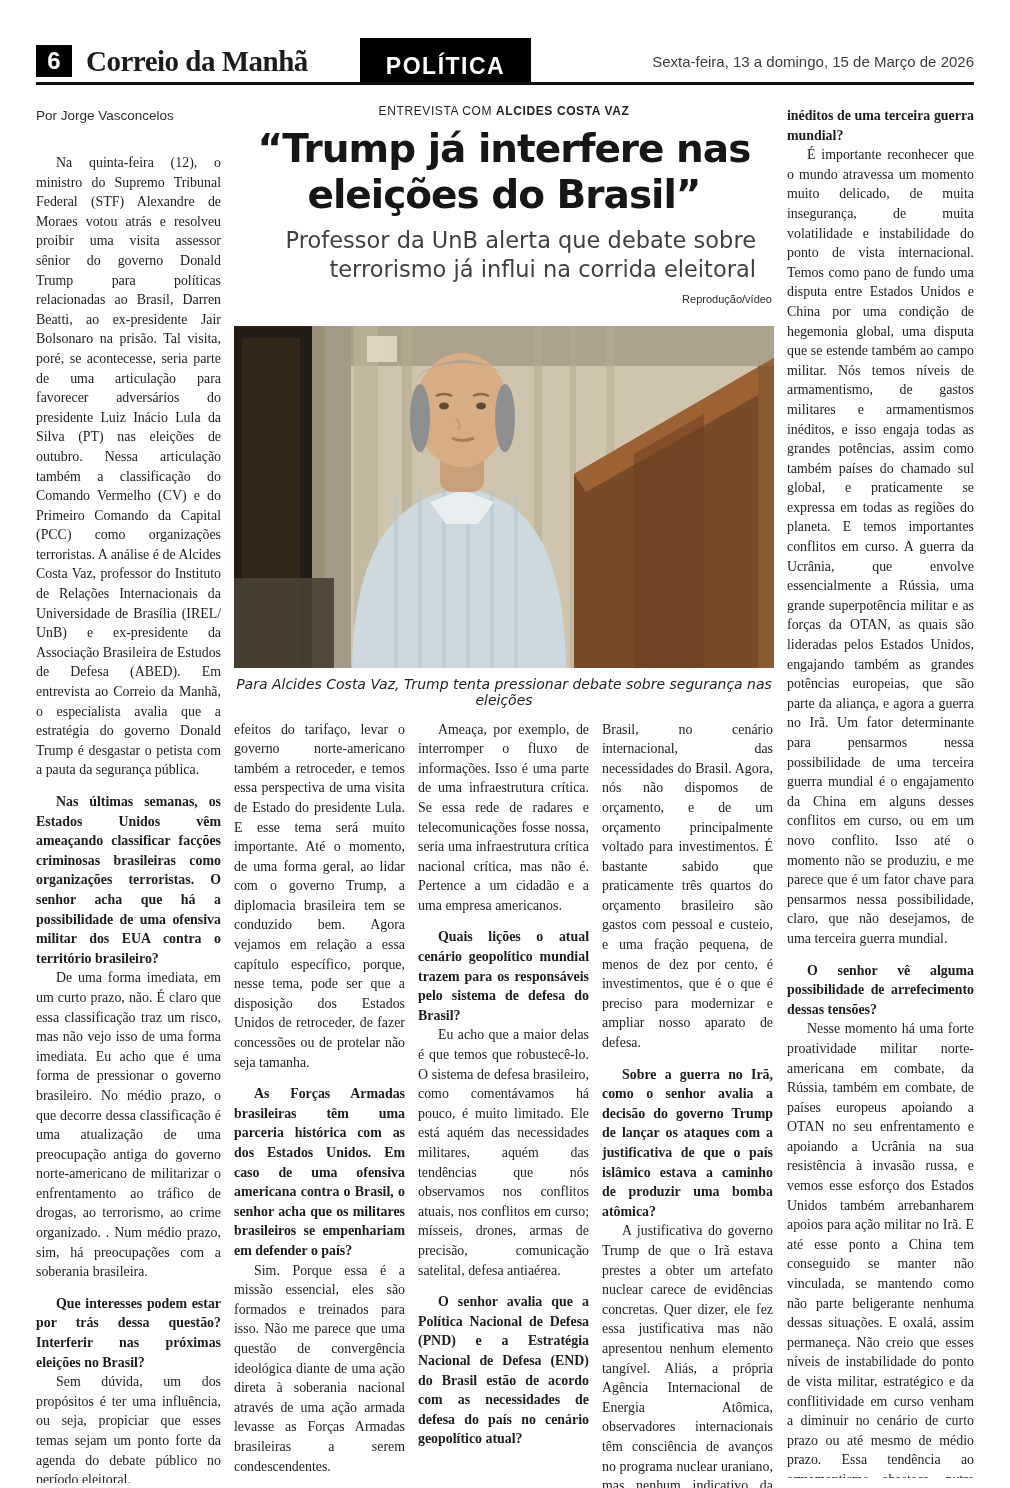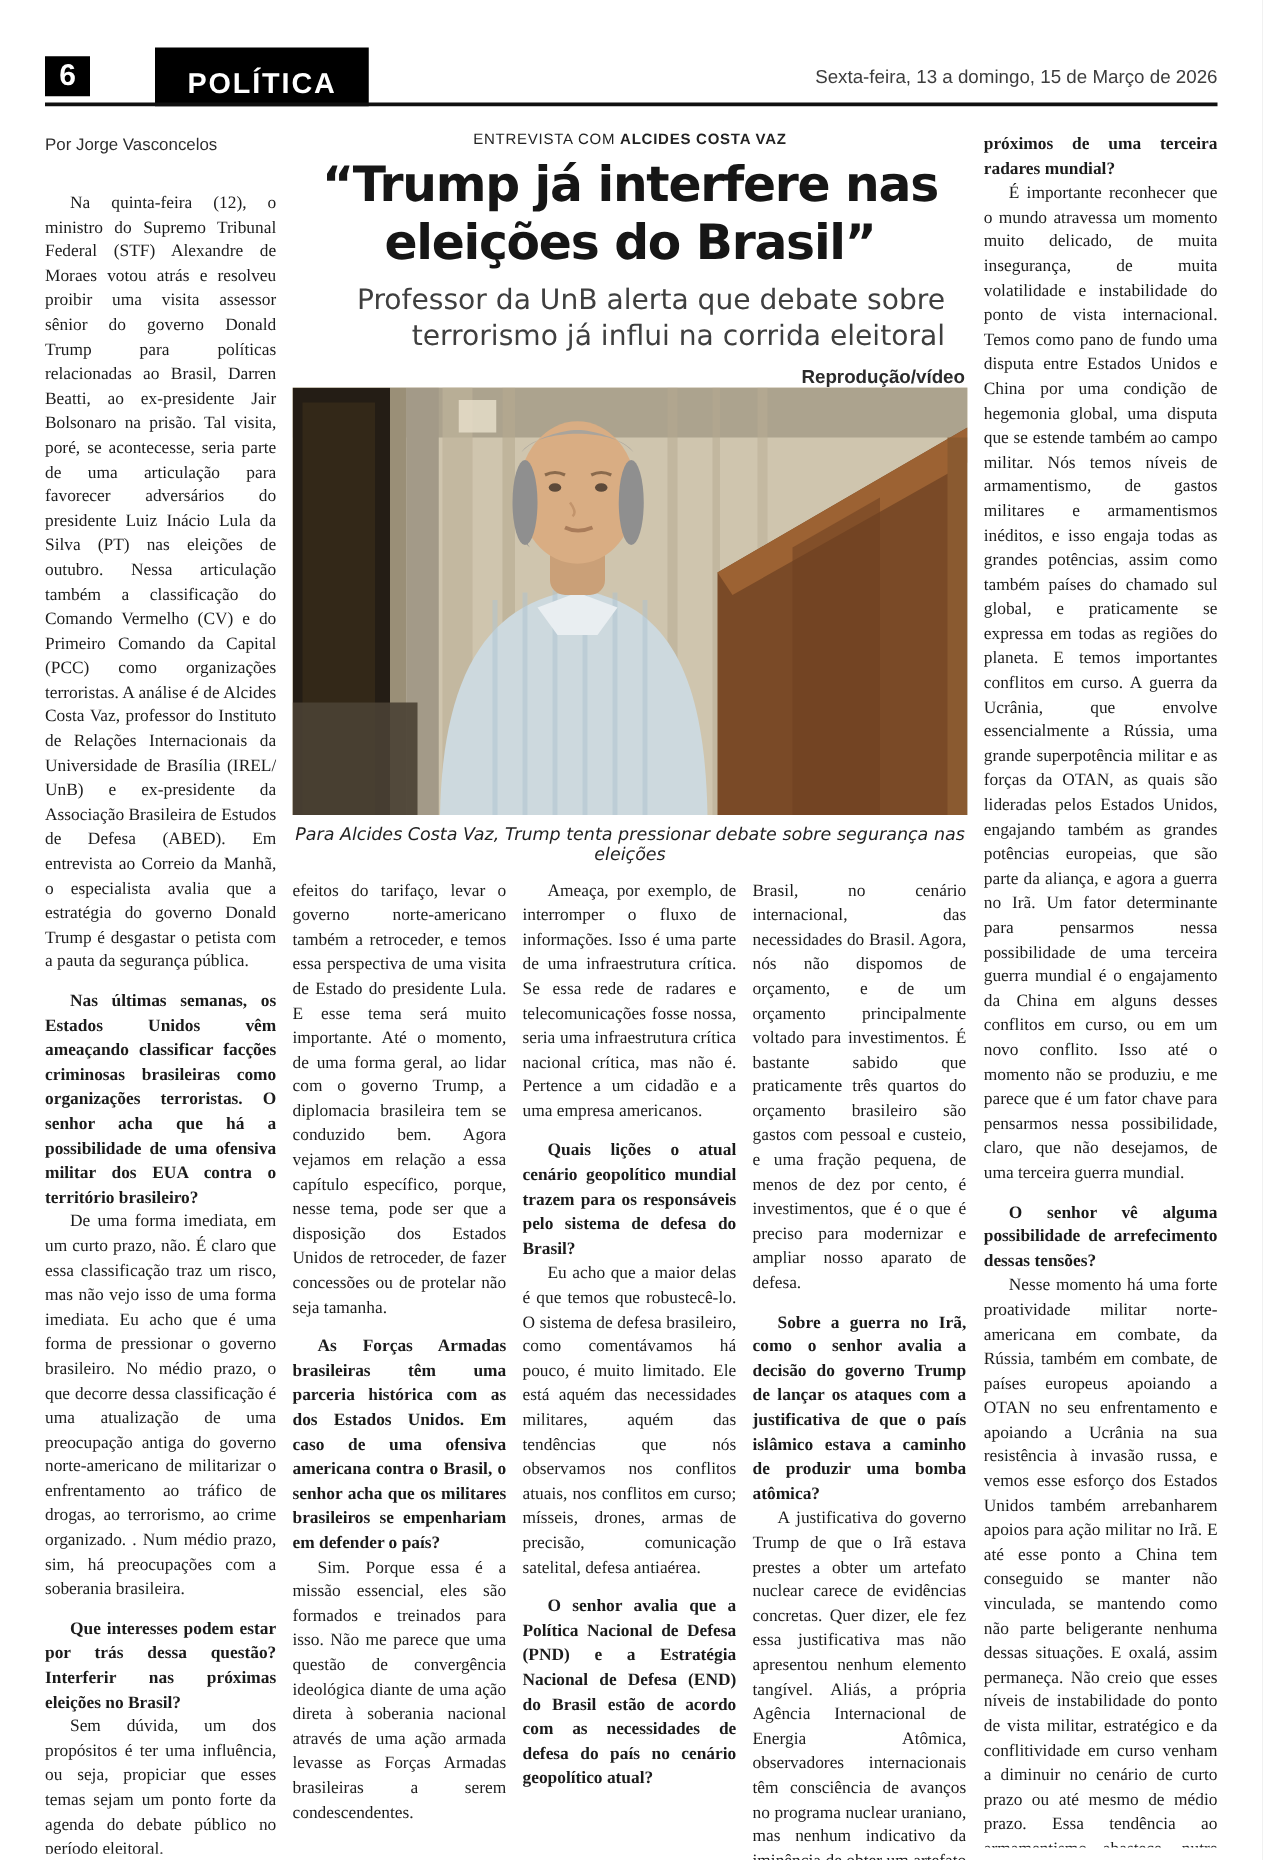--- a/index.html
+++ b/index.html
@@ -32,35 +32,36 @@
   .rightcol .article{height:1372px;}
   
   .center{display:flex;flex-direction:column;}
   .kicker{font-family:"Liberation Sans",sans-serif;font-size:12px;letter-spacing:0.6px;color:#222;
           text-align:center;margin-top:4px;}
   .kicker b{font-weight:700;}
   .headline{font-family:"DejaVu Sans",sans-serif;font-weight:700;font-size:39px;line-height:1.18;
             letter-spacing:-1px;color:#161616;text-align:center;margin:8px 0 6px;}
   .subheadline{font-family:"DejaVu Sans",sans-serif;font-weight:400;font-size:22.5px;line-height:1.3;
                color:#3f3f3f;text-align:right;margin:2px 18px 6px;}
-  .credit{font-family:"Liberation Sans",sans-serif;font-weight:700;font-size:15px;color:#2b2b2b;
-          text-align:right;margin:2px 2px 0;}
+  .credit{font-family:"Liberation Sans",sans-serif;font-weight:400;font-size:11px;color:#2b2b2b;
+          text-align:right;margin:2px 2px 21px;}
   .photo{width:540px;height:342px;overflow:hidden;background:#cfc5ae;}
   .caption{font-family:"DejaVu Sans",sans-serif;font-style:italic;font-size:14px;color:#1f1f1f;
            text-align:center;margin:8px 0 12px;}
   .bodycols{display:flex;column-gap:13px;}
   .bodycols .article{width:171px;height:792px;}
 </style>
 </head>
 <body>
 
 <div class="page">
 
   <div class="header">
     <div class="pagenum">6</div>
+    <div class="masthead">Correio da Manhã</div>
     <div class="sectionbox">POLÍTICA</div>
     <div class="dateline">Sexta-feira, 13 a domingo, 15 de Março de 2026</div>
   </div>
   <div class="headrule"></div>
 
   <div class="content">
 
     <div class="leftcol">
       <div class="byline">Por Jorge Vasconcelos</div>
       <div class="article">
@@ -144,21 +145,21 @@
         <div class="article">
             <p class="a ac">Brasil, no cenário internacional, das necessidades do Brasil. Agora, nós não dispomos de orçamento, e de um orçamento principalmente voltado para investimentos. É bastante sabido que praticamente três quartos do orçamento brasileiro são gastos com pessoal e custeio, e uma fração pequena, de menos de dez por cento, é investimentos, que é o que é preciso para modernizar e ampliar nosso aparato de defesa.</p>
             <p class="q">Sobre a guerra no Irã, como o senhor avalia a decisão do governo Trump de lançar os ataques com a justificativa de que o país islâmico estava a caminho de produzir uma bomba atômica?</p>
             <p class="a">A justificativa do governo Trump de que o Irã estava prestes a obter um artefato nuclear carece de evidências concretas. Quer dizer, ele fez essa justificativa mas não apresentou nenhum elemento tangível. Aliás, a própria Agência Internacional de Energia Atômica, observadores internacionais têm consciência de avanços no programa nuclear uraniano, mas nenhum indicativo da iminência de obter um artefato nuclear. Nos recorda muito o mesmo tipo de justificativa dada para a invasão ao Iraque no início dos anos 2000, quando o então o presidente George Bush alegou que o regime de Saddam Hussein detinha armas de destruição em massa, depois se comprovando que não havia a existência desse tipo de armamento na forma com que os norte-americanos sustentaram. Então, é muito mais uma justificativa que carece realmente de evidências que a suportem.</p>
           </div>
       </div>
     </div>
 
     <div class="rightcol">
       <div class="article">
-          <p class="q qc">próximos de uma terceira radares mundial?</p>
+          <p class="q qc">inéditos de uma terceira guerra mundial?</p>
           <p class="a">É importante reconhecer que o mundo atravessa um momento muito delicado, de muita insegurança, de muita volatilidade e instabilidade do ponto de vista internacional. Temos como pano de fundo uma disputa entre Estados Unidos e China por uma condição de hegemonia global, uma disputa que se estende também ao campo militar. Nós temos níveis de armamentismo, de gastos militares e armamentismos inéditos, e isso engaja todas as grandes potências, assim como também países do chamado sul global, e praticamente se expressa em todas as regiões do planeta. E temos importantes conflitos em curso. A guerra da Ucrânia, que envolve essencialmente a Rússia, uma grande superpotência militar e as forças da OTAN, as quais são lideradas pelos Estados Unidos, engajando também as grandes potências europeias, que são parte da aliança, e agora a guerra no Irã. Um fator determinante para pensarmos nessa possibilidade de uma terceira guerra mundial é o engajamento da China em alguns desses conflitos em curso, ou em um novo conflito. Isso até o momento não se produziu, e me parece que é um fator chave para pensarmos nessa possibilidade, claro, que não desejamos, de uma terceira guerra mundial.</p>
           <p class="q">O senhor vê alguma possibilidade de arrefecimento dessas tensões?</p>
           <p class="a">Nesse momento há uma forte proatividade militar norte-americana em combate, da Rússia, também em combate, de países europeus apoiando a OTAN no seu enfrentamento e apoiando a Ucrânia na sua resistência à invasão russa, e vemos esse esforço dos Estados Unidos também arrebanharem apoios para ação militar no Irã. E até esse ponto a China tem conseguido se manter não vinculada, se mantendo como não parte beligerante nenhuma dessas situações. E oxalá, assim permaneça. Não creio que esses níveis de instabilidade do ponto de vista militar, estratégico e da conflitividade em curso venham a diminuir no cenário de curto prazo ou até mesmo de médio prazo. Essa tendência ao armamentismo abastece, nutre essa possibilidade de ainda persistência de conflitos armados desses mesmos que estão agora em curso e que ainda se configuram como fundamentalmente grandes conflitos regionais, um no coração da Europa, o outro no Oriente Médio. Então, não se pode excluir a possibilidade de um aprofundamento, uma intensificação desses conflitos, e até mesmo de uma oposição mais direta entre Rússia e Estados Unidos, em algum ponto entre Estados Unidos e China, mas não vejo essa possibilidade do ponto de vista de um conflito bélico, de um conflito militar, entre as duas grandes superpotências existentes nesse momento num cenário de curto e médio prazo.</p>
         </div>
     </div>
 
   </div>
 </div>
 
 </body></html>

